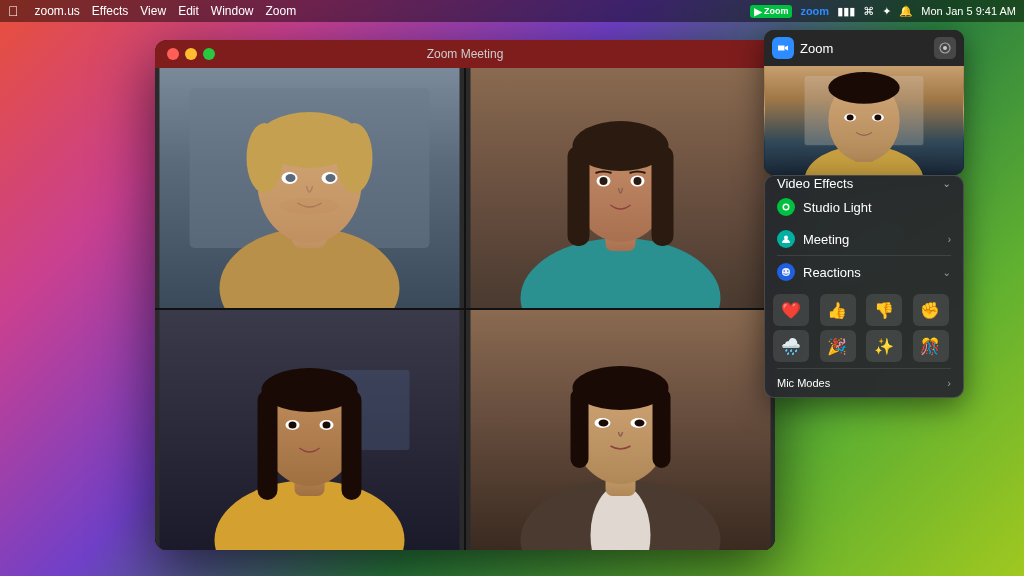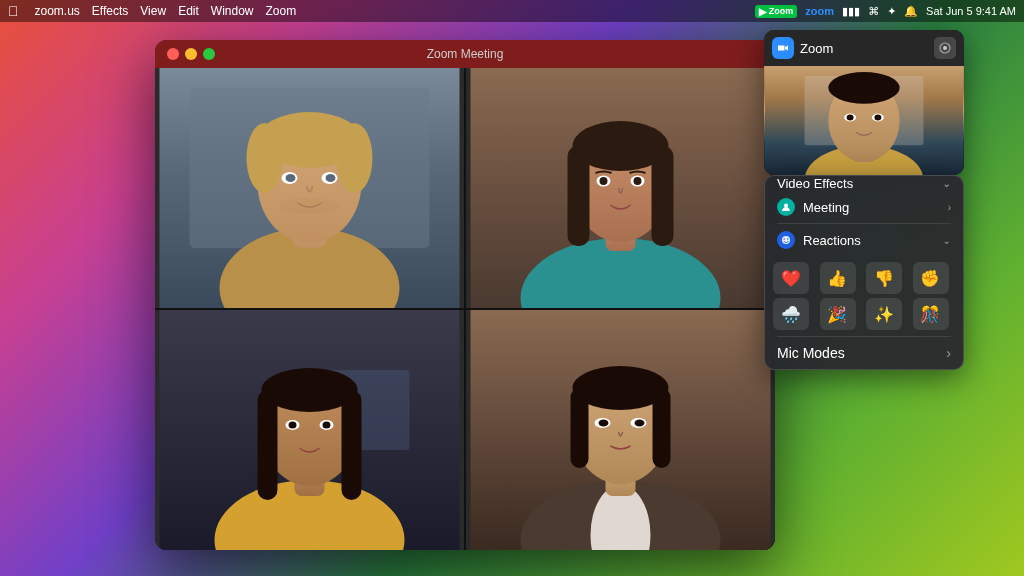--- a/index.html
+++ b/index.html
@@ -246,21 +246,21 @@
       font-size: 16px;
       cursor: pointer;
     }
 
     
     .mic-modes-item {
       display: flex;
       justify-content: space-between;
       padding: 8px 12px;
       color: white;
-      font-size: 14px;
+      font-size: 11px;
       cursor: pointer;
     }
   </style>
 </head>
 <body>
 
 <div class="menubar">
   <div class="menubar-left">
     <span class="menubar-apple"></span>
     <span class="menubar-app-name">zoom.us</span>
@@ -273,21 +273,21 @@
   <div class="menubar-right">
     <div class="zoom-camera-badge">
       <span>▶</span>
       <span style="font-size:9px;">Zoom</span>
     </div>
     <span style="color:#2d8cff;font-weight:700;font-size:11px;">zoom</span>
     <span>▮▮▮</span>
     <span>⌘</span>
     <span>✦</span>
     <span>🔔</span>
-    <span>Sat Jun 5  9:41 AM</span>
+    <span>Mon Jan 5  9:41 AM</span>
   </div>
 </div>
 
 <div class="zoom-window">
   <div class="zoom-titlebar">
     <div class="traffic-lights">
       <div class="tl-btn tl-close"></div>
       <div class="tl-btn tl-min"></div>
       <div class="tl-btn tl-max"></div>
     </div>
@@ -502,20 +502,29 @@
   </div>
 </div>
 
 <div class="video-effects-panel">
 
   <div class="panel-header">
     <span>Video Effects</span>
     <span class="panel-chevron">⌄</span>
   </div>
 
+  <div class="panel-item">
+    <div class="panel-item-icon icon-green">
+      <svg width="10" height="10" viewBox="0 0 10 10" fill="none">
+        <circle cx="5" cy="5" r="3.5" fill="white"></circle>
+        <circle cx="5" cy="5" r="2" fill="#00c040"></circle>
+      </svg>
+    </div>
+    <span class="panel-item-label">Studio Light</span>
+  </div>
 
   <div class="panel-item">
     <div class="panel-item-icon icon-teal">
       <svg width="10" height="10" viewBox="0 0 10 10" fill="none">
         <circle cx="5" cy="3.5" r="2" fill="white"></circle>
         <path d="M1 9c0-2.2 1.8-4 4-4s4 1.8 4 4" fill="white"></path>
       </svg>
     </div>
     <span class="panel-item-label">Meeting</span>
     <span class="panel-item-chevron">›</span>

